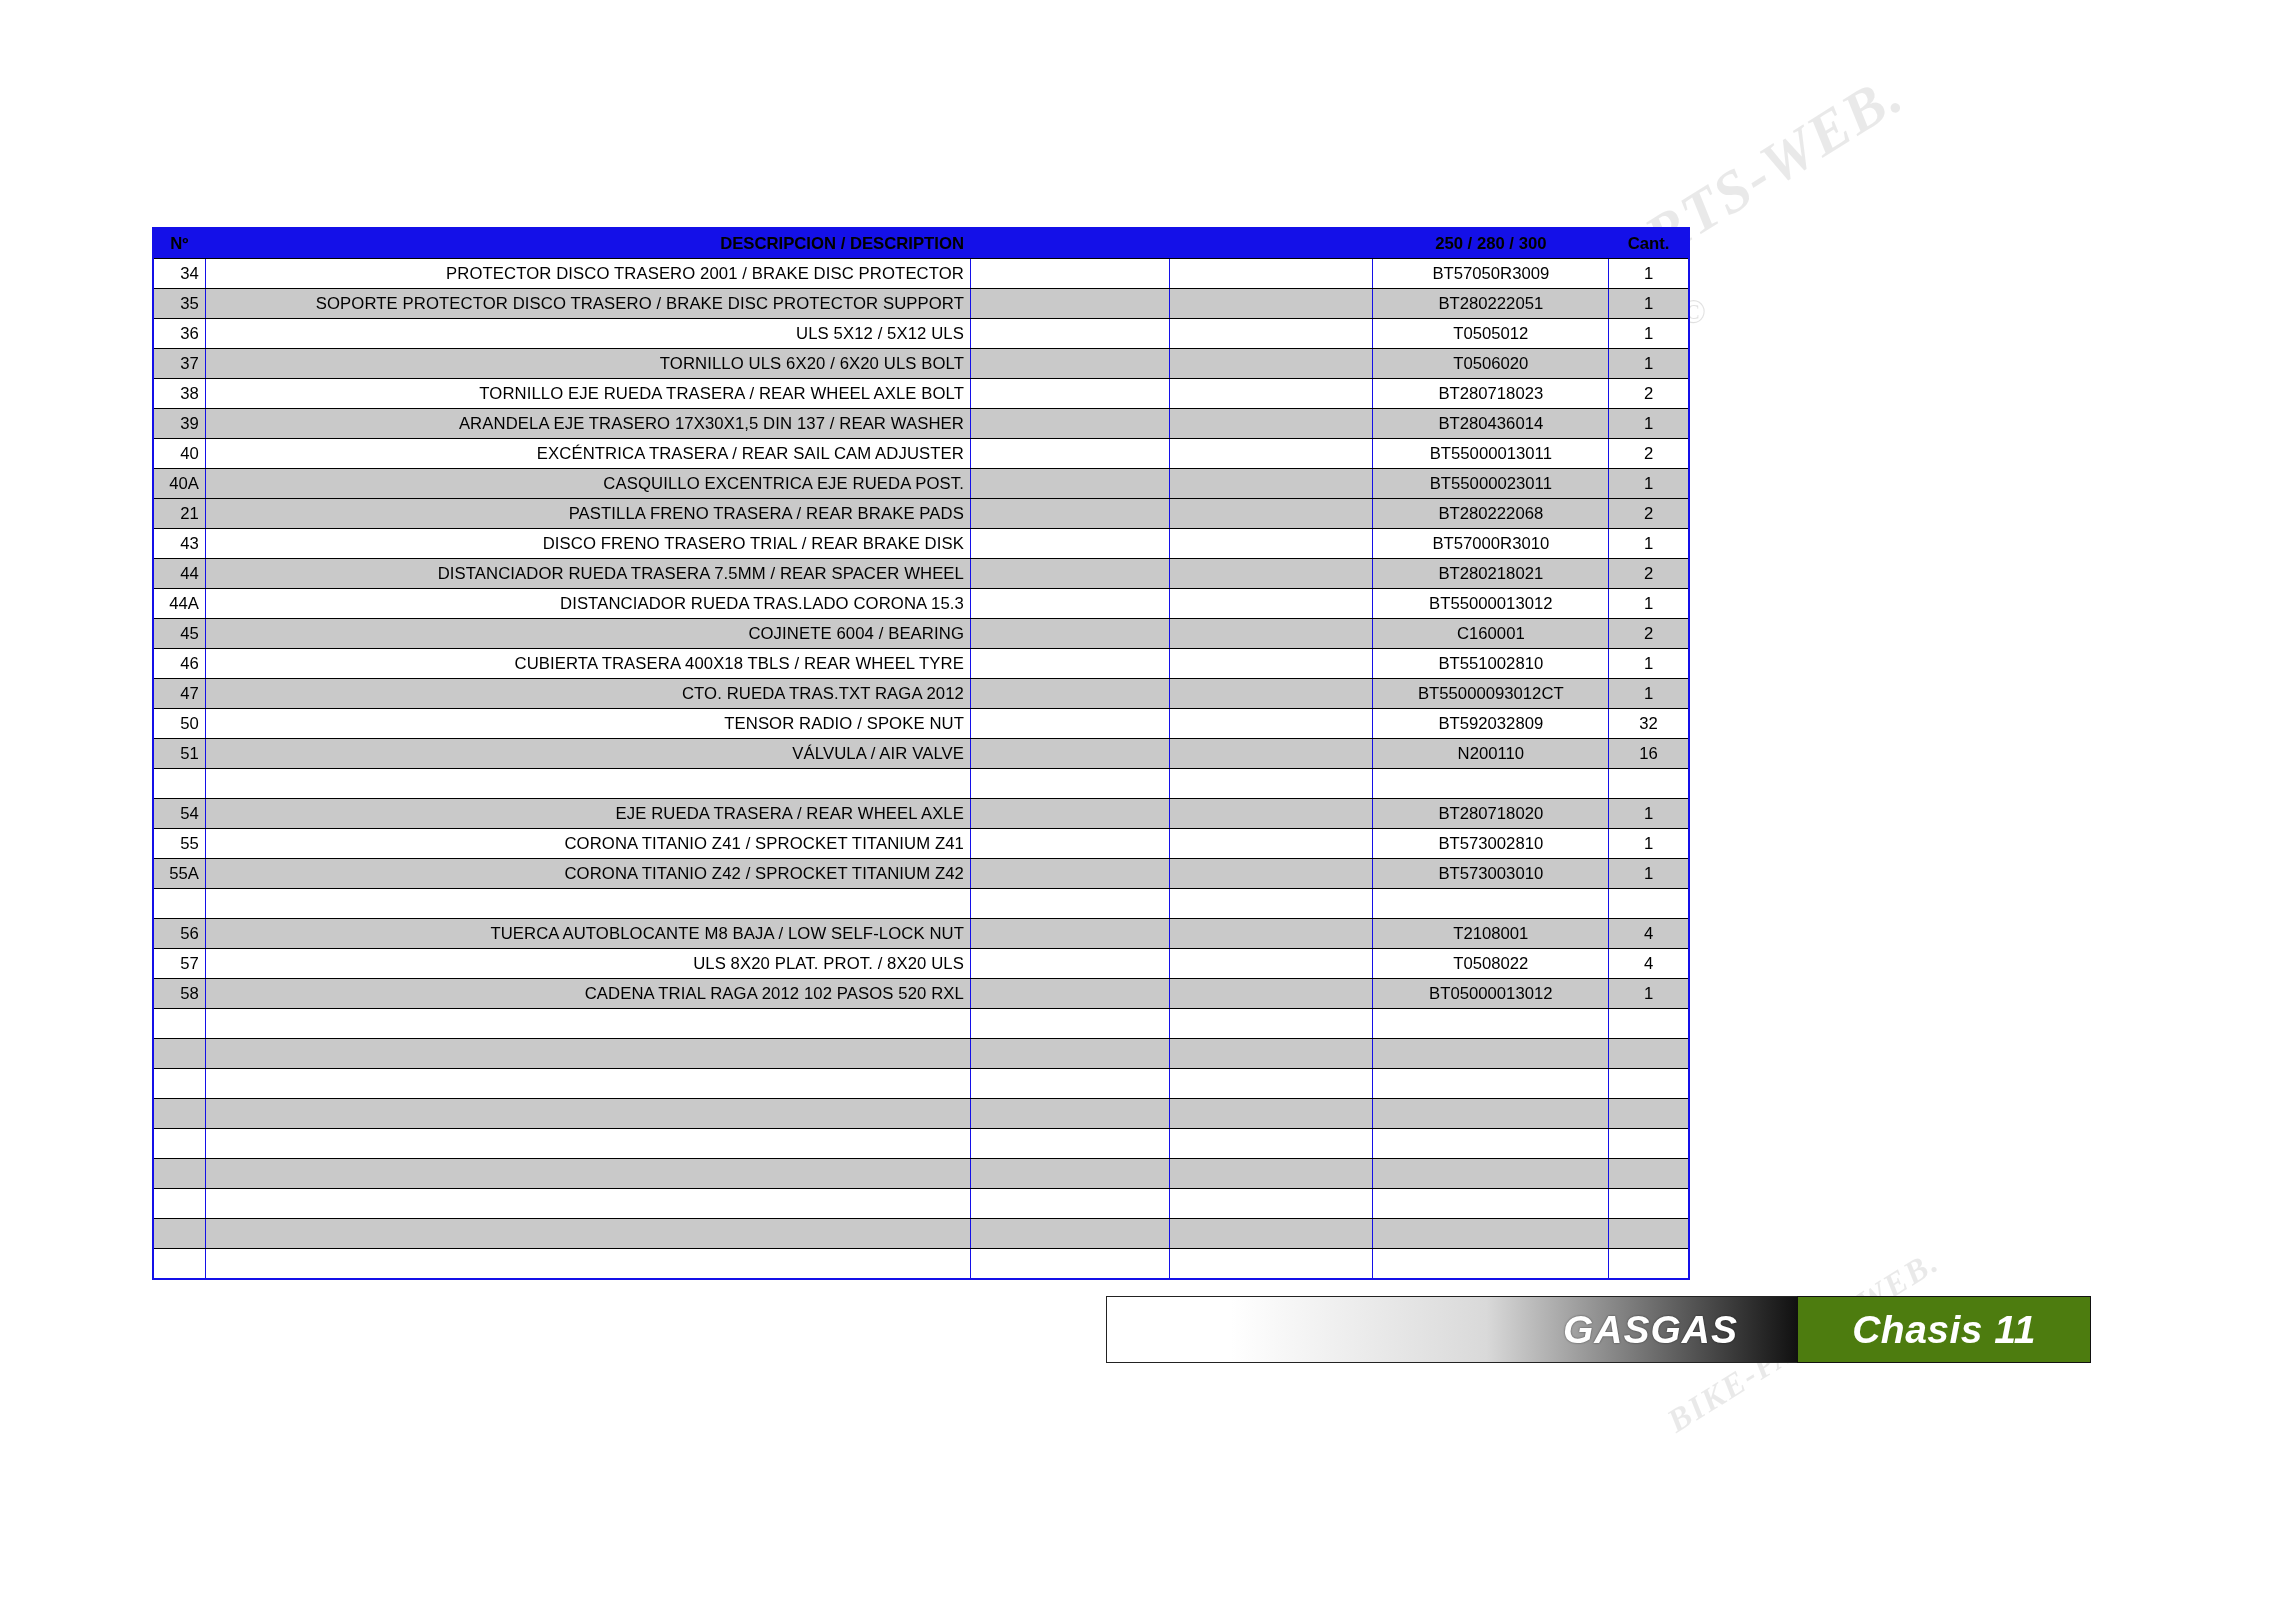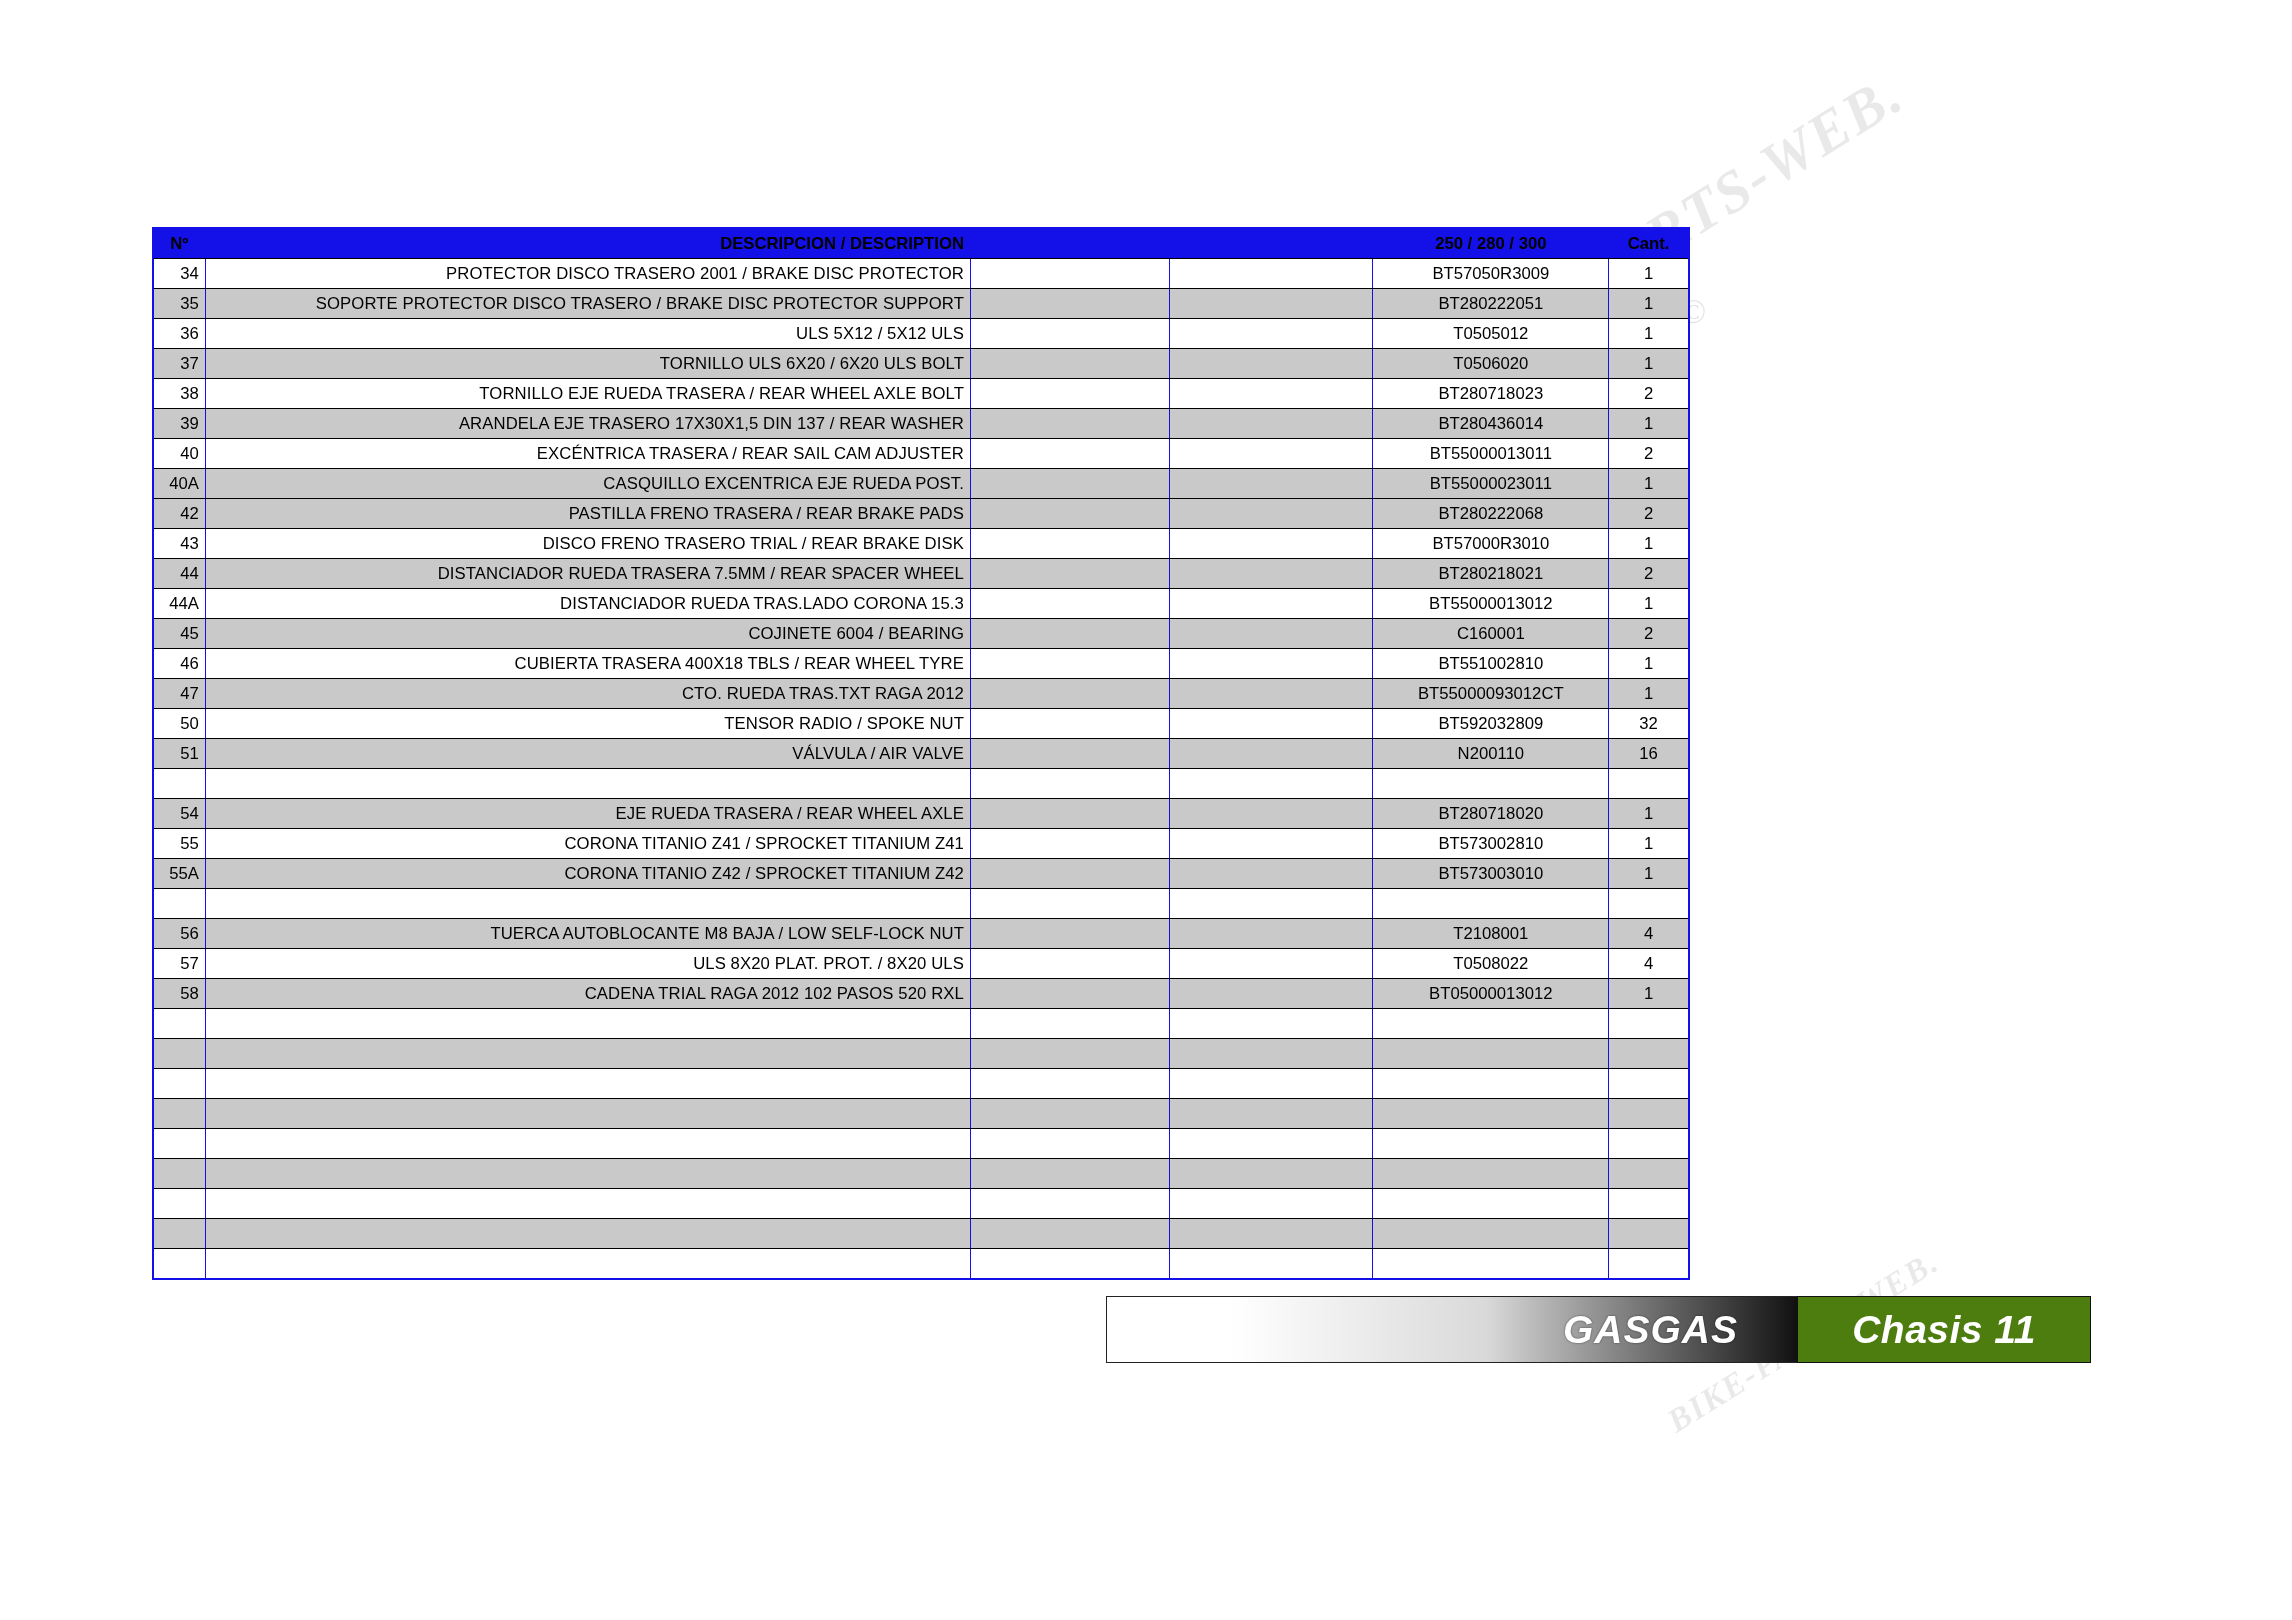--- a/index.html
+++ b/index.html
@@ -227,21 +227,21 @@
         </tr>
         <tr class="shade">
           <td class="c-num num-cell">40A</td>
           <td class="c-desc desc-cell">CASQUILLO EXCENTRICA EJE RUEDA POST.</td>
           <td class="c-sp1"></td>
           <td class="c-sp2"></td>
           <td class="c-ref ref-cell">BT55000023011</td>
           <td class="c-qty qty-cell">1</td>
         </tr>
         <tr class="shade">
-          <td class="c-num num-cell">42</td>
+          <td class="c-num num-cell">21</td>
           <td class="c-desc desc-cell">PASTILLA FRENO TRASERA / REAR BRAKE PADS</td>
           <td class="c-sp1"></td>
           <td class="c-sp2"></td>
           <td class="c-ref ref-cell">BT280222068</td>
           <td class="c-qty qty-cell">2</td>
         </tr>
         <tr class="plain">
           <td class="c-num num-cell">43</td>
           <td class="c-desc desc-cell">DISCO FRENO TRASERO TRIAL / REAR BRAKE DISK</td>
           <td class="c-sp1"></td>

